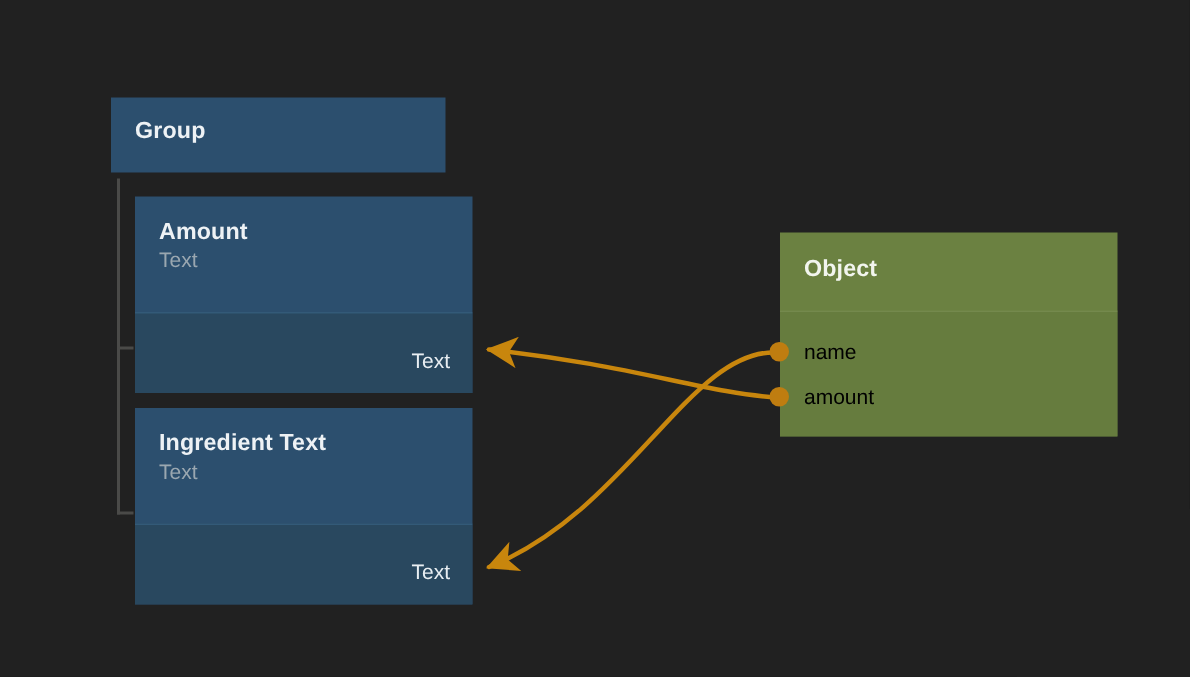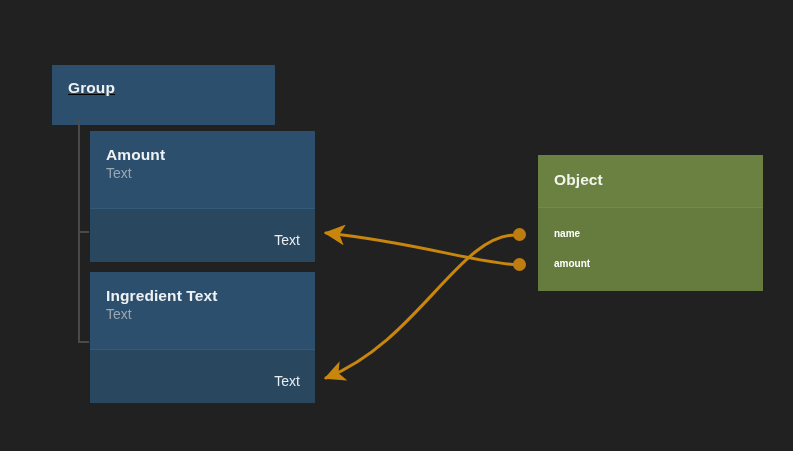--- a/index.html
+++ b/index.html
@@ -44,26 +44,25 @@
     white-space: nowrap;
   }
   .node-body {
     position: relative;
     box-sizing: border-box;
     width: 100%;
   }
 
   
   .group-node {
-    left: 52px;
+    left: 74px;
     top: 65px;
     width: 223px;
-    height: 60px;
+    height: 50px;
     background: #2c4f6e;
-    text-decoration: underline;
   }
   .group-node .node-header {
     padding-top: 13px;
   }
 
   
   .tree-line {
     position: absolute;
     left: 78px;
     top: 119px;
@@ -104,40 +103,38 @@
     white-space: nowrap;
   }
 
   
   .object-node {
     left: 520px;
     top: 155px;
     width: 225px;
     height: 136px;
     background: #6b8141;
-    margin-left: 18px;
   }
   .object-node .node-header { height: 52px; padding-top: 15px; }
   .object-node .node-title { color: #f2f5ee; }
   .object-node .node-body {
     height: 84px;
     background: #667c3e;
     border-top: 1px solid #74894d;
     padding-top: 11px;
     box-sizing: border-box;
   }
   .obj-port {
     position: relative;
     height: 30px;
     line-height: 30px;
     padding-left: 16px;
-    font-size: 10px;
-    color: #ffffff;
-    white-space: nowrap;
-    font-weight: bold;
+    font-size: 14px;
+    color: #000000;
+    white-space: nowrap;
   }
 
   
   .port-dot {
     position: absolute;
     width: 13px;
     height: 13px;
     border-radius: 50%;
     background: #bf7d10;
   }

